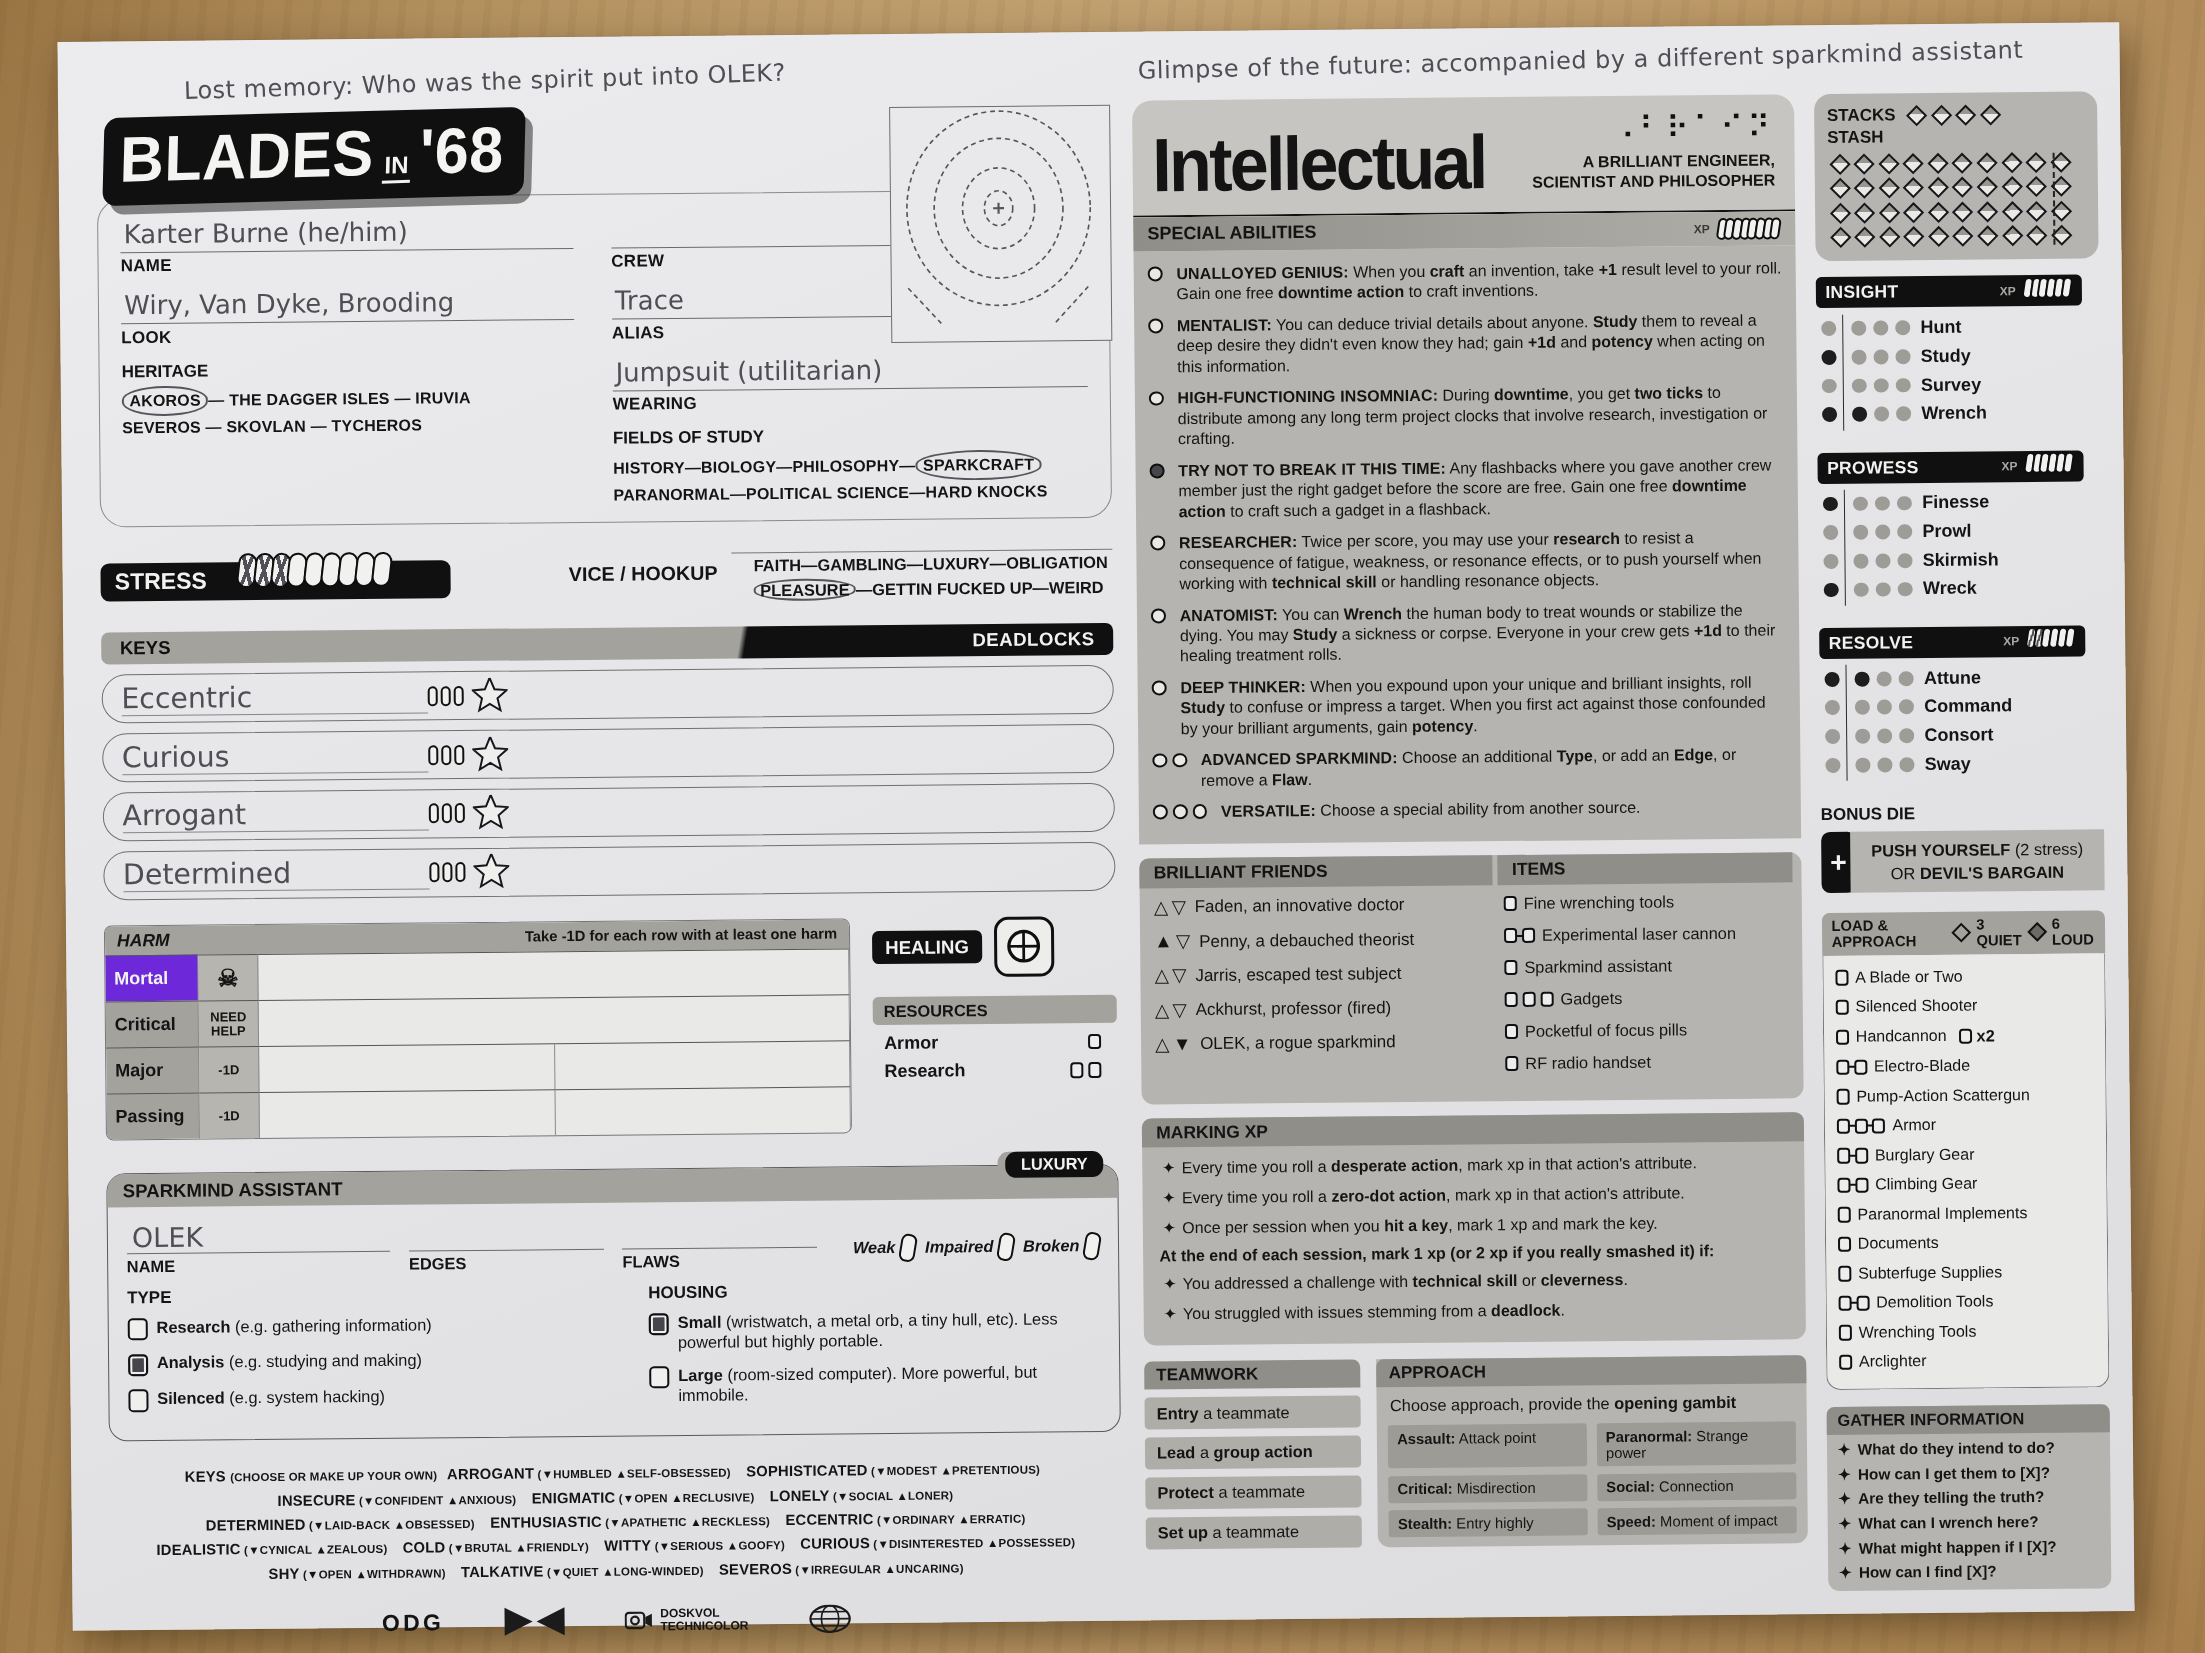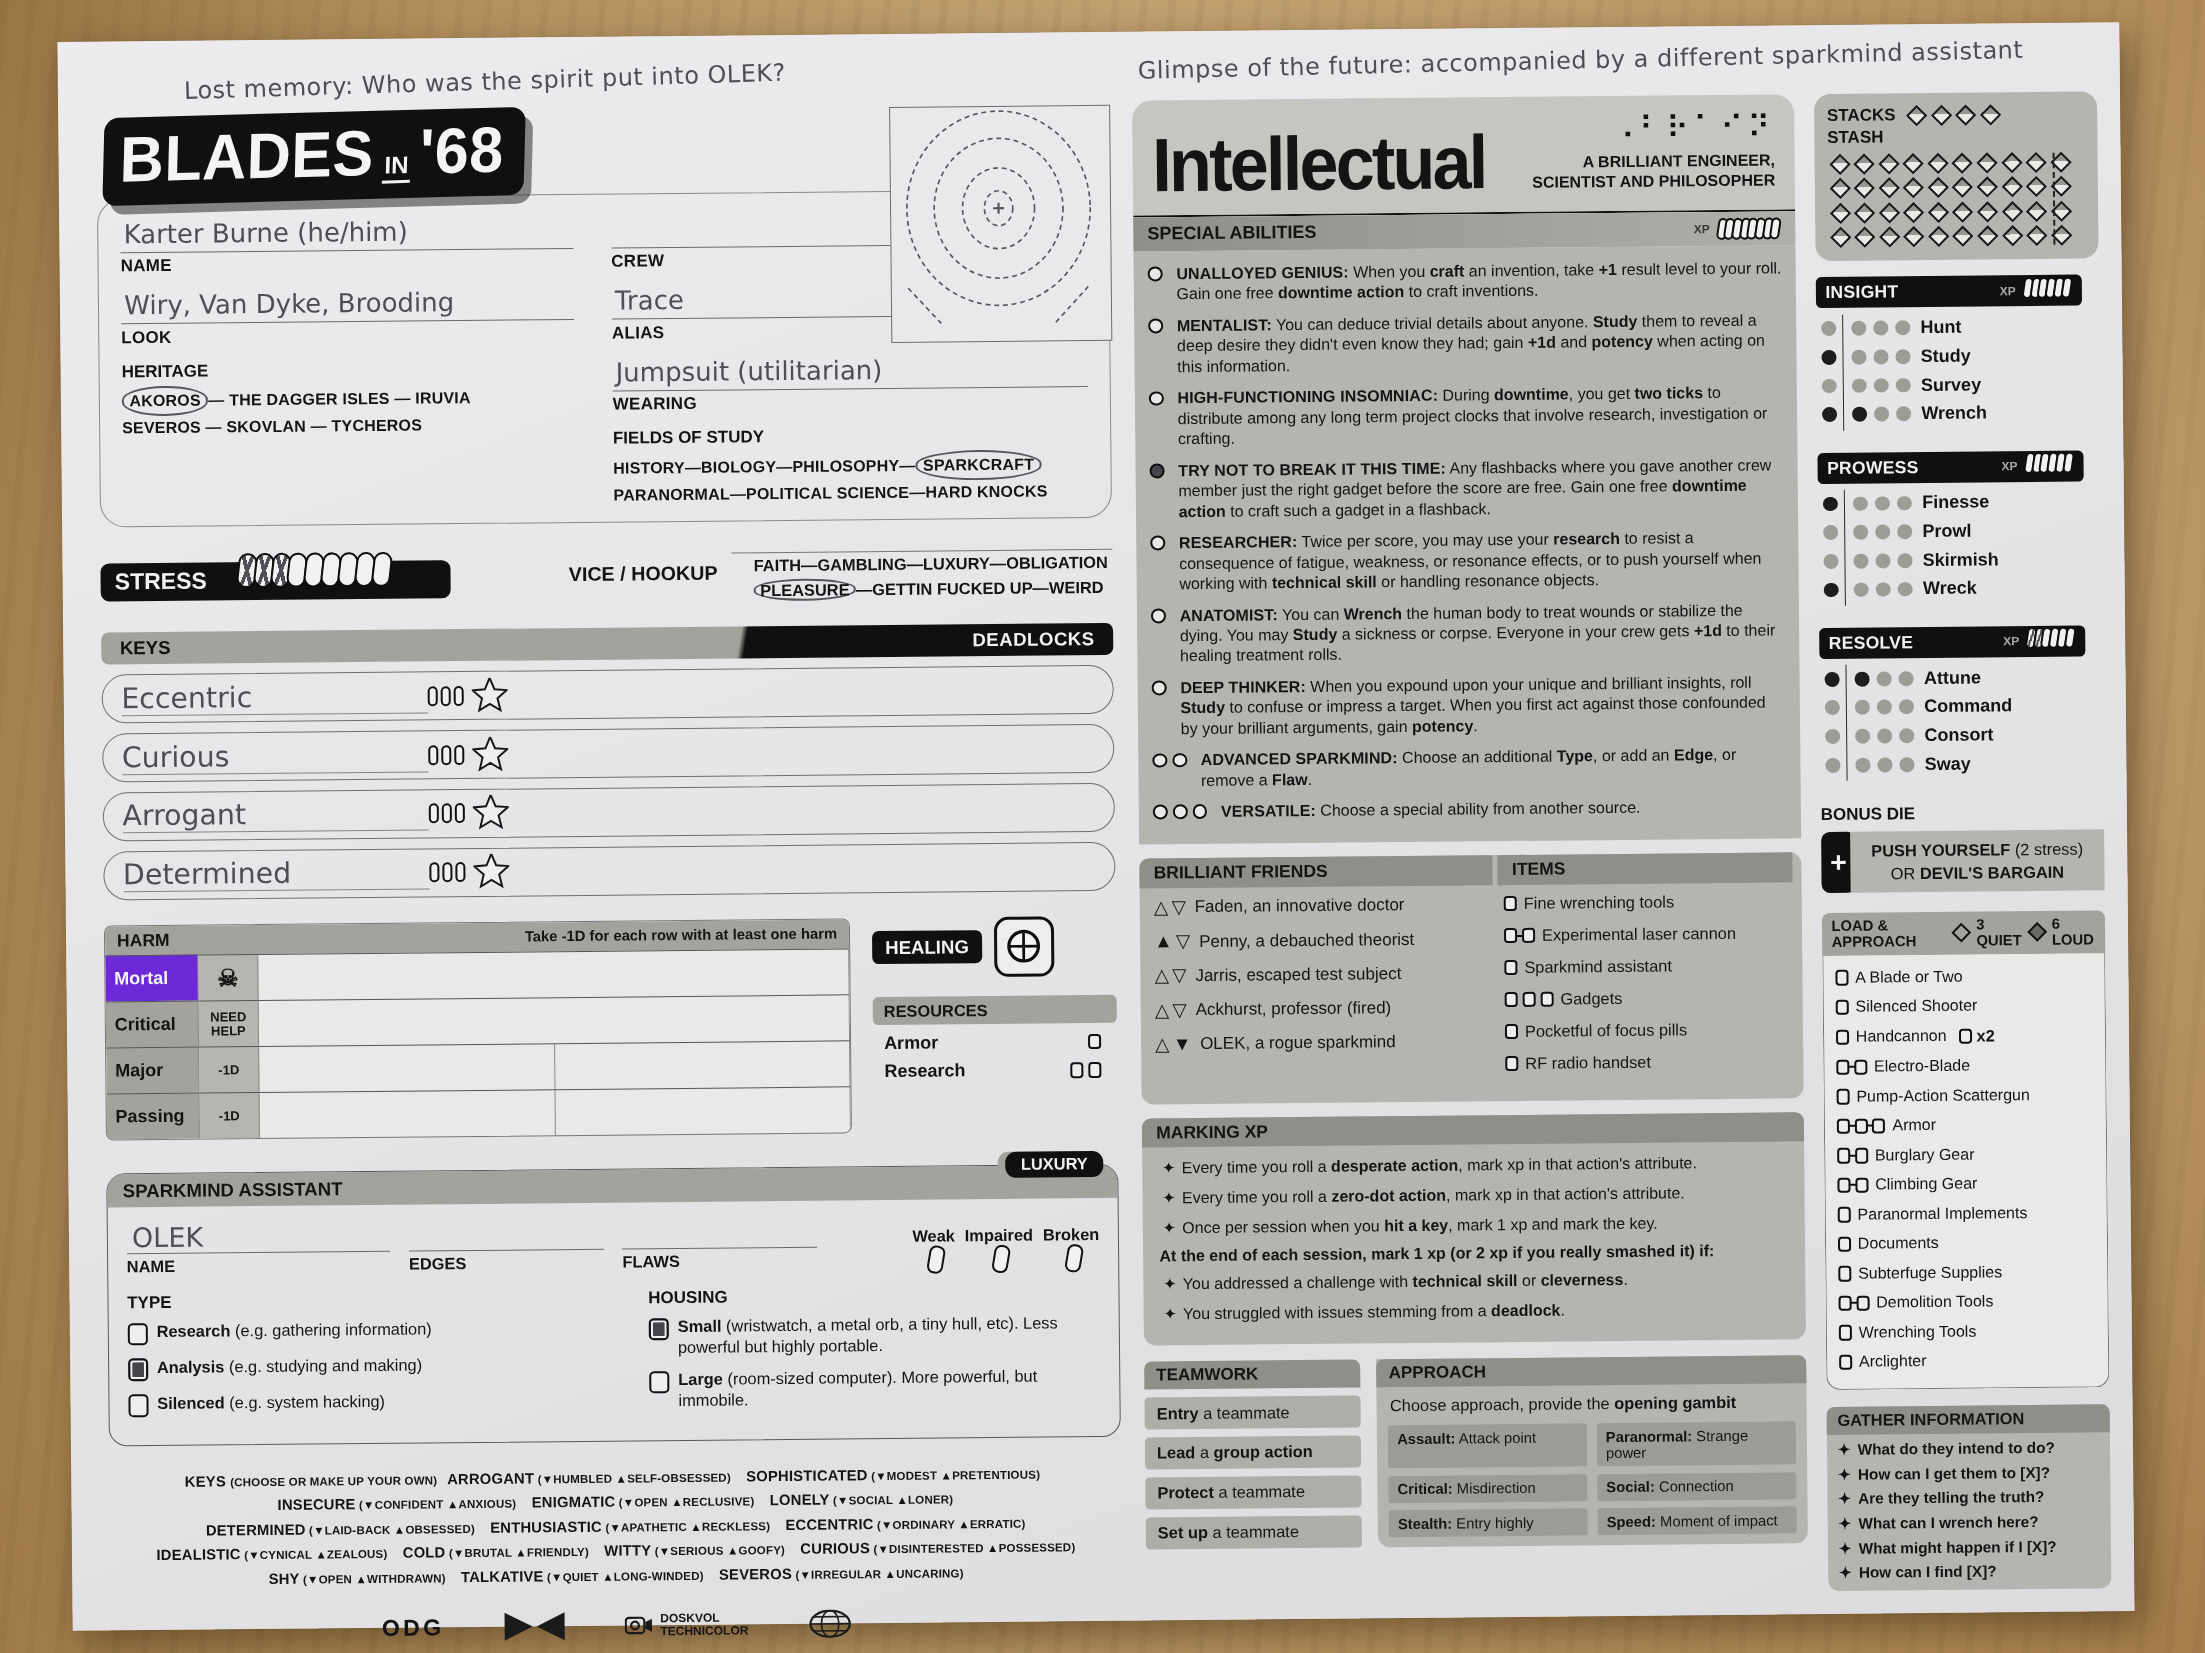--- a/index.html
+++ b/index.html
@@ -76,21 +76,21 @@
   .keys-head .kl{font-size:18.6px;font-weight:bold;color:#101010;}
   .keys-head .dl{font-size:18.6px;font-weight:bold;color:#f2f2f0;letter-spacing:0.5px;}
   .key-row{display:flex;align-items:center;border:1.6px solid #6f6f72;border-radius:25px;height:47px;
     margin-top:9.8px;padding:0 18.6px;}
   .key-name{font-size:28.4px;flex:none;width:306px;border-bottom:1.6px solid #85858a;}
   .burst{margin-left:5.5px;flex:none;}
   
   .harmrow{display:flex;gap:22px;margin-top:25px;}
   .harm{width:744px;flex:none;border:1.6px solid #77777a;border-radius:7.7px;overflow:hidden;background:#e9e9e7;}
   .harm-head{display:flex;justify-content:space-between;align-items:center;background:#a3a29d;padding:4.4px 12px;}
-  .harm-head .hl{font-size:17.5px;font-weight:bold;}
+  .harm-head .hl{font-size:17.5px;font-weight:bold;font-style:italic;}
   .harm-head .hn{font-size:14.8px;font-weight:bold;}
   .harm-grid{display:grid;grid-template-columns:93px 60px 1fr 1fr;}
   .hcell{border-top:1.6px solid #55555a;border-right:1.6px solid #8b8b8e;min-height:46px;box-sizing:border-box;}
   .hlabel{background:#a3a29d;font-size:18px;font-weight:bold;display:flex;align-items:center;padding-left:8.8px;}
   .hlabel.mortal{background:#6d28d9;color:#f2f2f0;}
   .htag{background:#b6b5b0;font-size:13px;font-weight:bold;display:flex;align-items:center;justify-content:center;text-align:center;line-height:1.1;}
   .skull{font-size:24px;}
   .hspan2{grid-column:span 2;}
   .harm-note-col{flex:1;}
   .healing{display:flex;align-items:center;gap:12px;}
@@ -102,21 +102,21 @@
   .res-label{font-size:18px;font-weight:bold;}
   
   .spark{position:relative;margin-top:33px;border:1.6px solid #59595d;border-radius:18.6px;padding:0 0 16.4px;}
   .spark-head{background:#a3a29d;border-radius:16.4px 16.4px 0 0;font-size:18.6px;font-weight:bold;padding:5.5px 15.3px;}
   .expert{position:absolute;top:-14.2px;right:14.2px;background:#101010;color:#f2f2f0;font-size:16.4px;font-weight:bold;
     padding:3.3px 15.3px;border-radius:11px;box-shadow:-7.7px 0 0 #a3a29d;}
   .spark-fields{display:grid;grid-template-columns:1.15fr .85fr .85fr 1.15fr;gap:18.6px;padding:14.2px 18.6px 3.3px;}
   .sfield .line{display:block;border-bottom:1.6px solid #6a6a6e;min-height:31px;font-size:27px;padding:0 5.5px;}
   .sfield .lab{font-size:16.4px;font-weight:bold;margin-top:3.3px;display:block;}
   .statusrow{display:flex;align-items:center;justify-content:flex-end;gap:9.8px;padding-top:12px;flex-wrap:wrap;}
-  .status{display:inline-flex;align-items:center;font-size:16.4px;font-weight:bold;flex-direction:column;}
+  .status{display:inline-flex;align-items:center;font-size:16.4px;font-weight:bold;font-style:italic;}
   .pillbox{width:11.5px;height:24px;border:2.7px solid #111;border-radius:7.1px;background:#f1f1ef;display:inline-block;transform:rotate(10deg);margin-left:4.4px;}
   .spark-body{display:grid;grid-template-columns:1.05fr .95fr;gap:22px;padding:5.5px 18.6px 0;}
   .sb-head{font-size:17px;font-weight:bold;margin:3.3px 0 8.8px;}
   .cbx-row{display:flex;gap:8.8px;align-items:flex-start;margin-bottom:12px;font-size:16.4px;line-height:1.25;}
   .cbx{width:16.4px;height:18.6px;border:2.7px solid #101014;border-radius:4.9px;background:#efefed;flex:none;margin-top:1.1px;}
   .cbx.on{background:#45454b;box-shadow:inset 0 0 0 2.2px #efefed;}
   
   .kfoot{margin-top:24px;text-align:center;line-height:1.65;font-size:14.8px;font-weight:bold;letter-spacing:0.2px;padding:0 33px;}
   .kf{white-space:nowrap;margin:0 5.5px;}
   .kf-sub{font-size:11.5px;}

